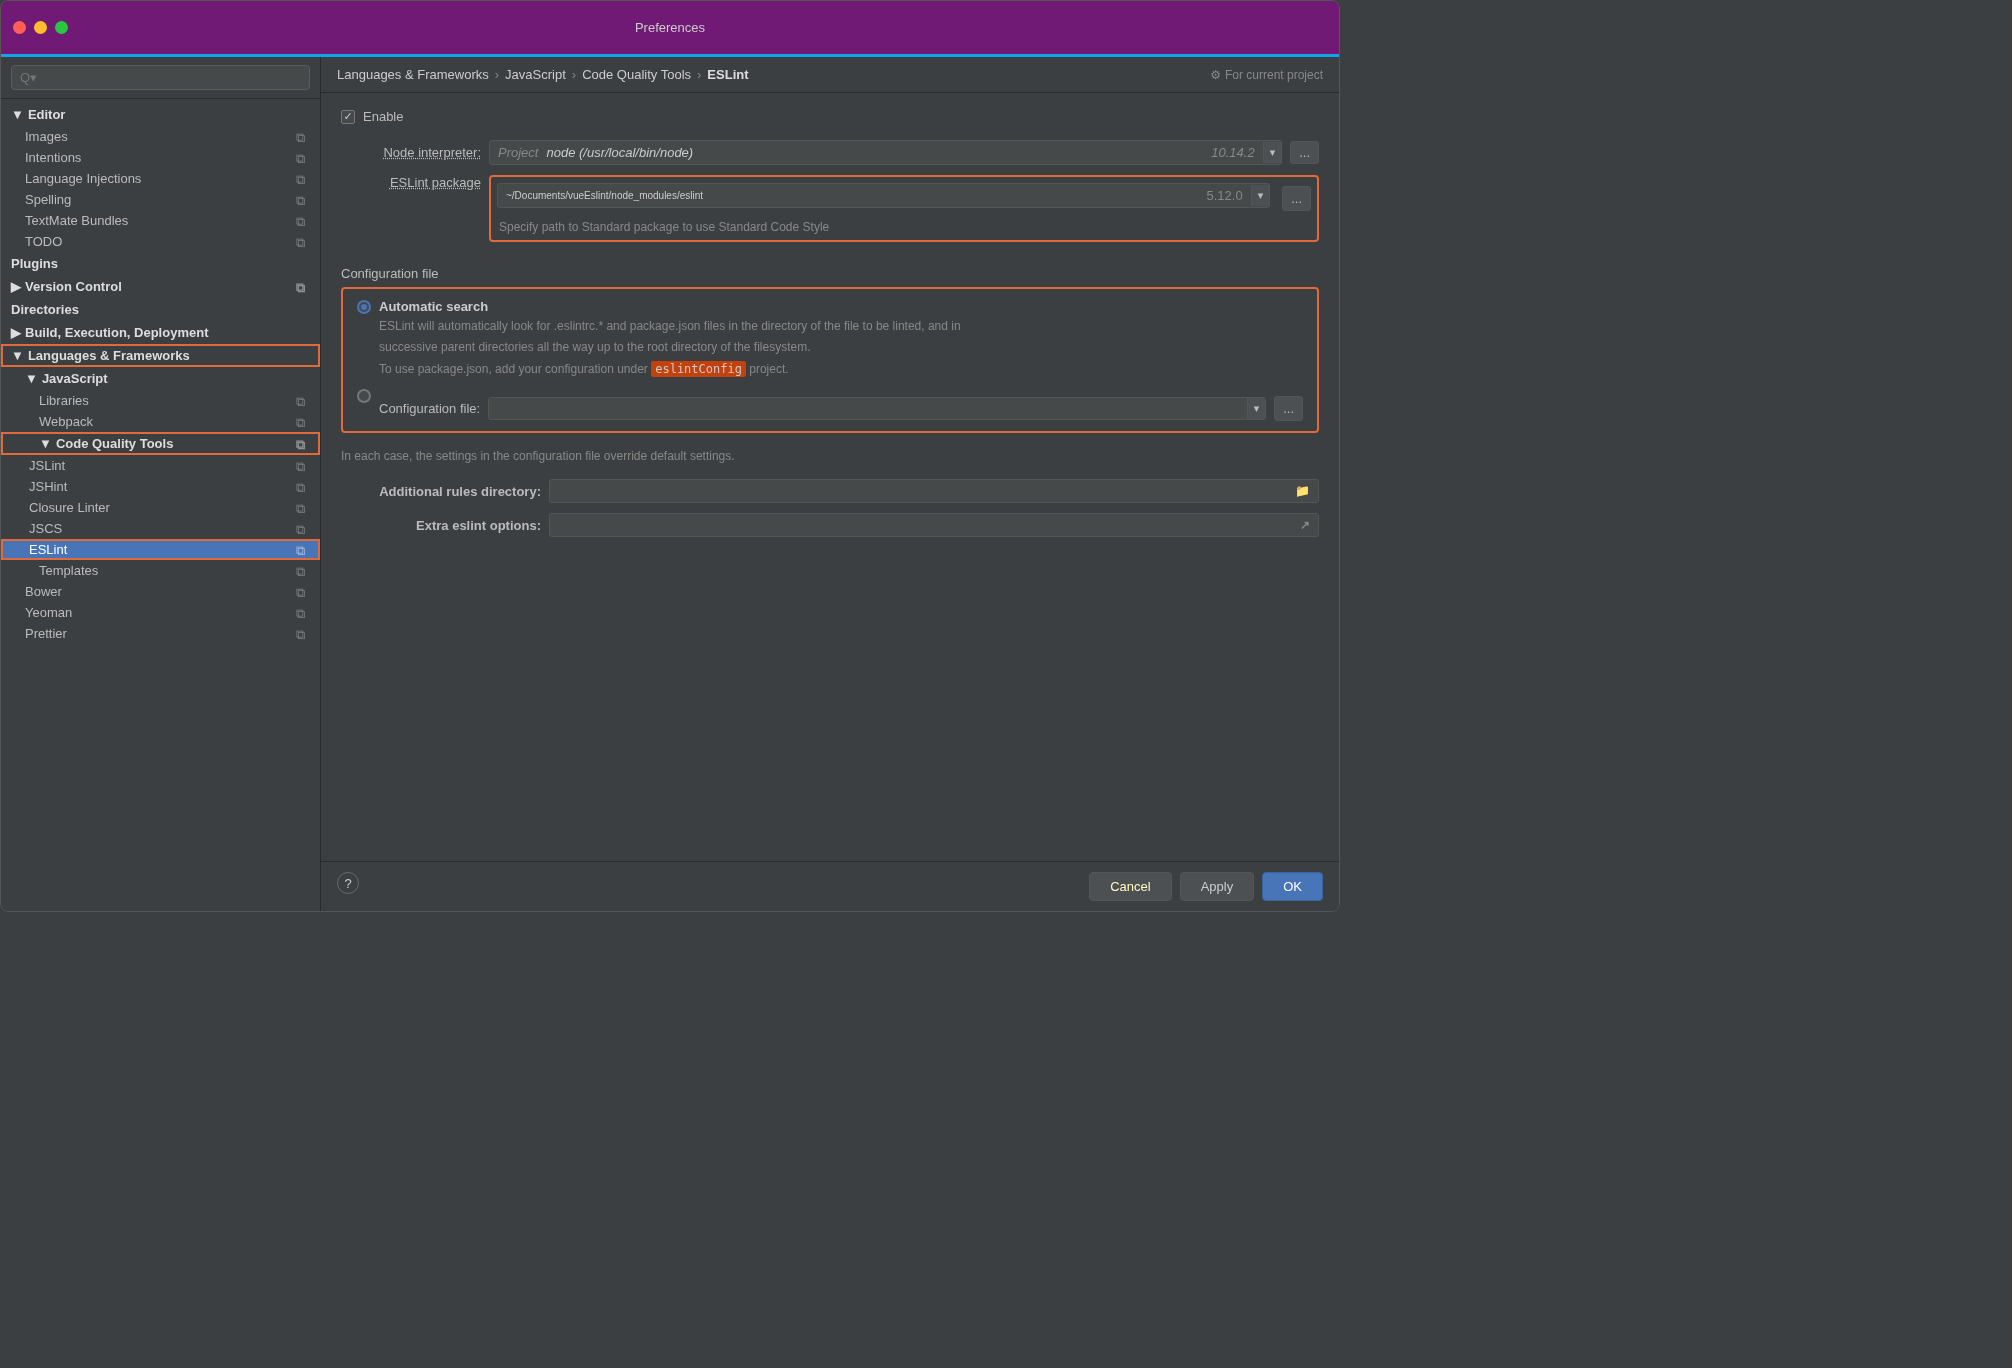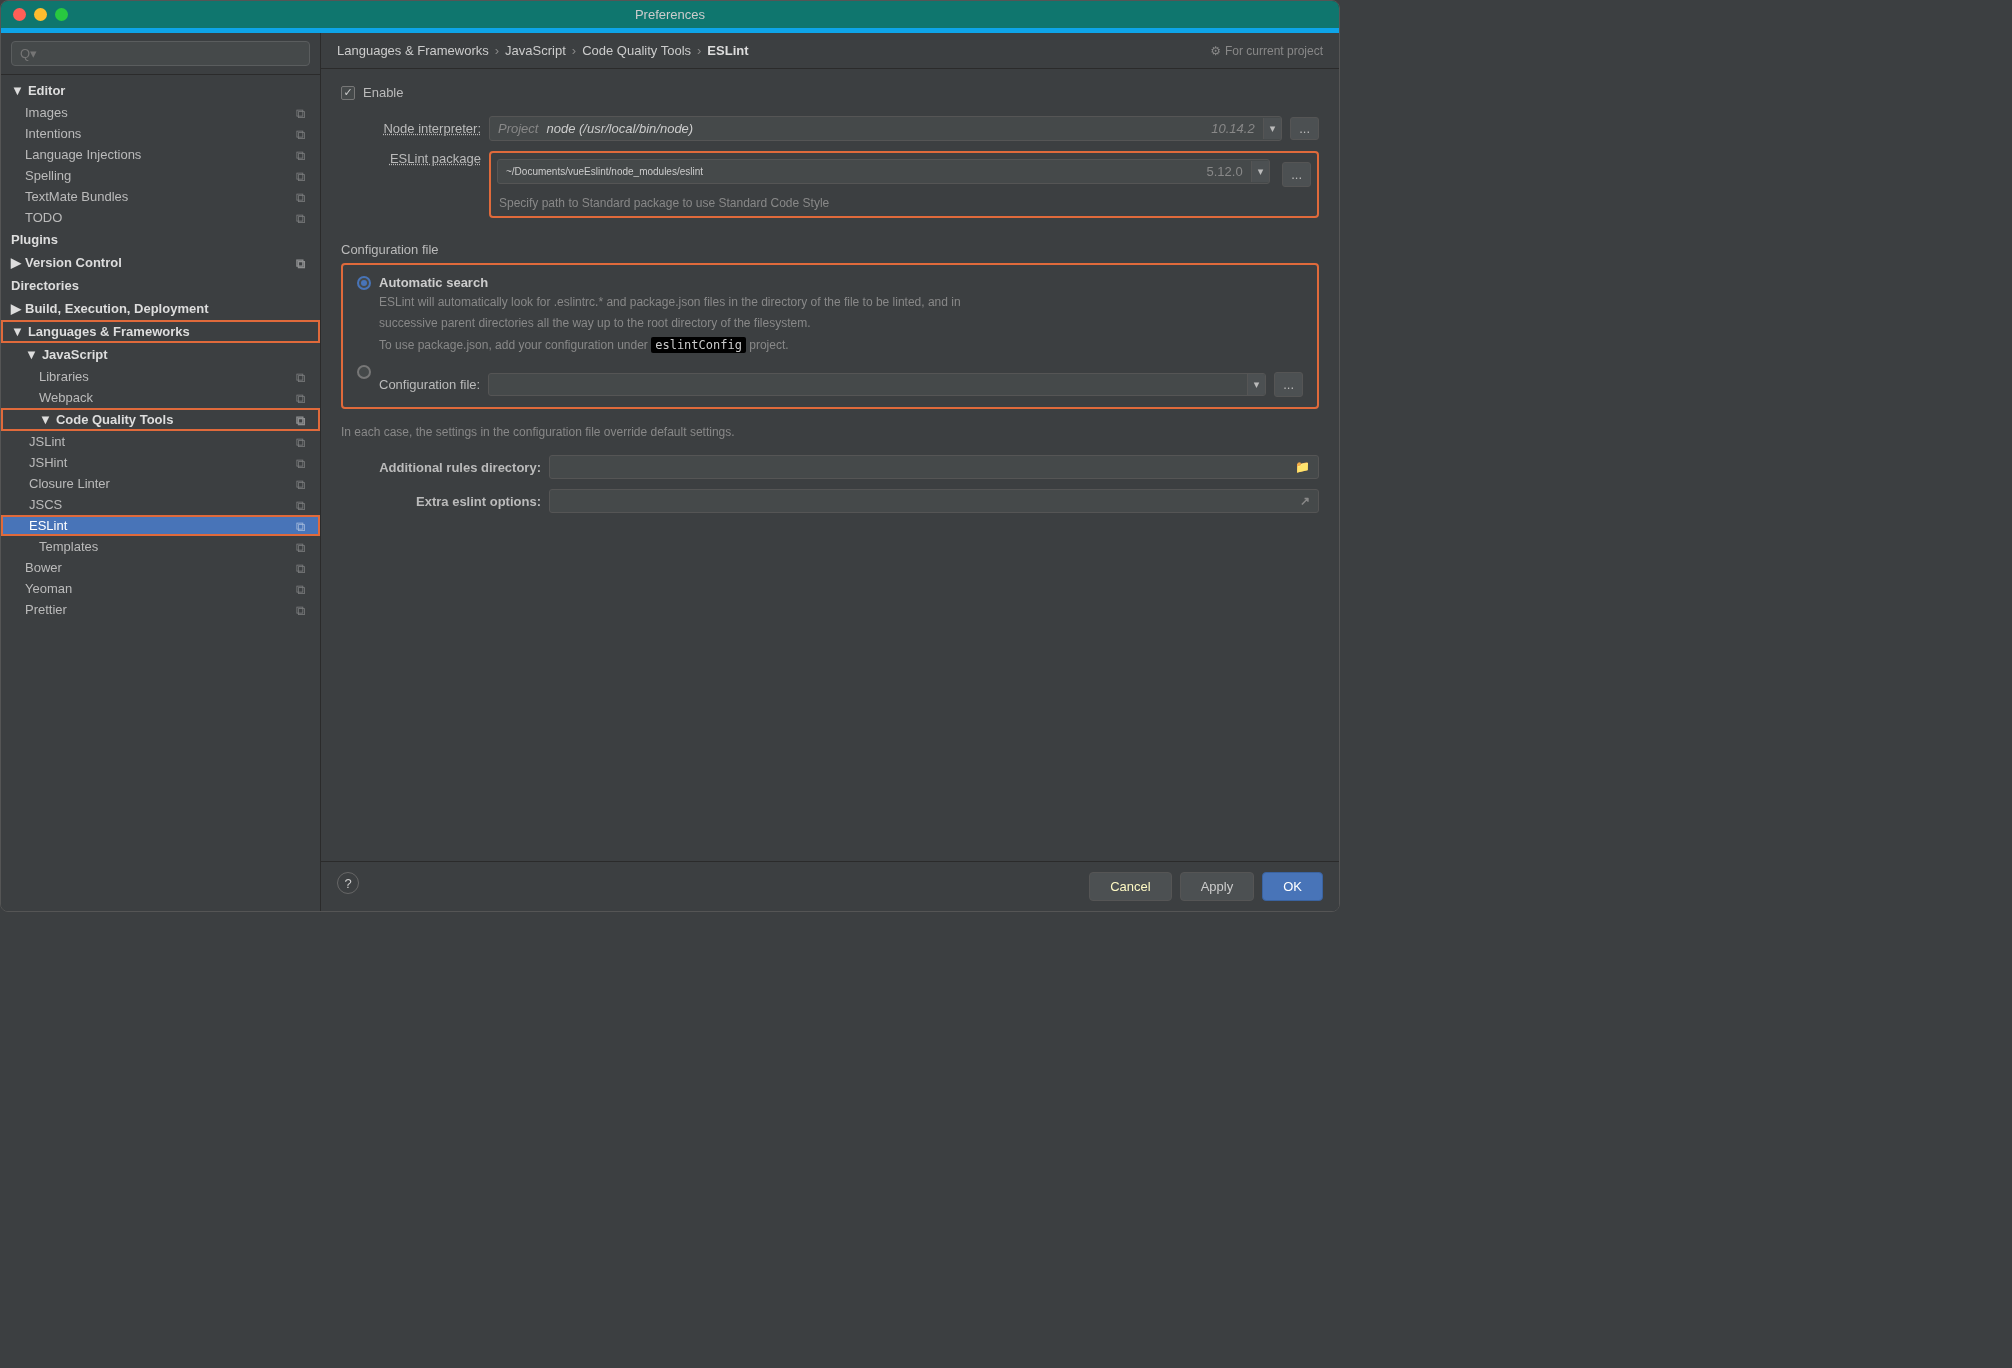--- a/index.html
+++ b/index.html
@@ -16,27 +16,27 @@
       width: 1340px;
       height: 912px;
       background: #3c3f41;
       border-radius: 8px;
       overflow: hidden;
       display: flex;
       flex-direction: column;
       border: 1px solid #555;
     }
     .titlebar {
-      background: #0f766e;
-      height: 32px;
+      background: #701a75;
+      height: 56px;
       display: flex;
       align-items: center;
       justify-content: center;
       position: relative;
-      border-bottom: 5px solid #0ea5e9;
+      border-bottom: 3px solid #0ea5e9;
       flex-shrink: 0;
     }
     .titlebar-buttons {
       position: absolute;
       left: 12px;
       display: flex;
       gap: 8px;
       align-items: center;
     }
     .tb-btn {
@@ -342,21 +342,21 @@
     }
     .radio-desc {
       font-size: 12px;
       color: #888;
       margin-top: 3px;
       line-height: 1.5;
     }
     .config-package-text {
       font-family: monospace;
       font-size: 12px;
-      background: #000000;
+      background: #c2410c;
       padding: 1px 4px;
       border-radius: 2px;
       color: #ccc;
     }
     .config-file-row {
       display: flex;
       align-items: center;
       gap: 8px;
       margin-top: 8px;
     }

